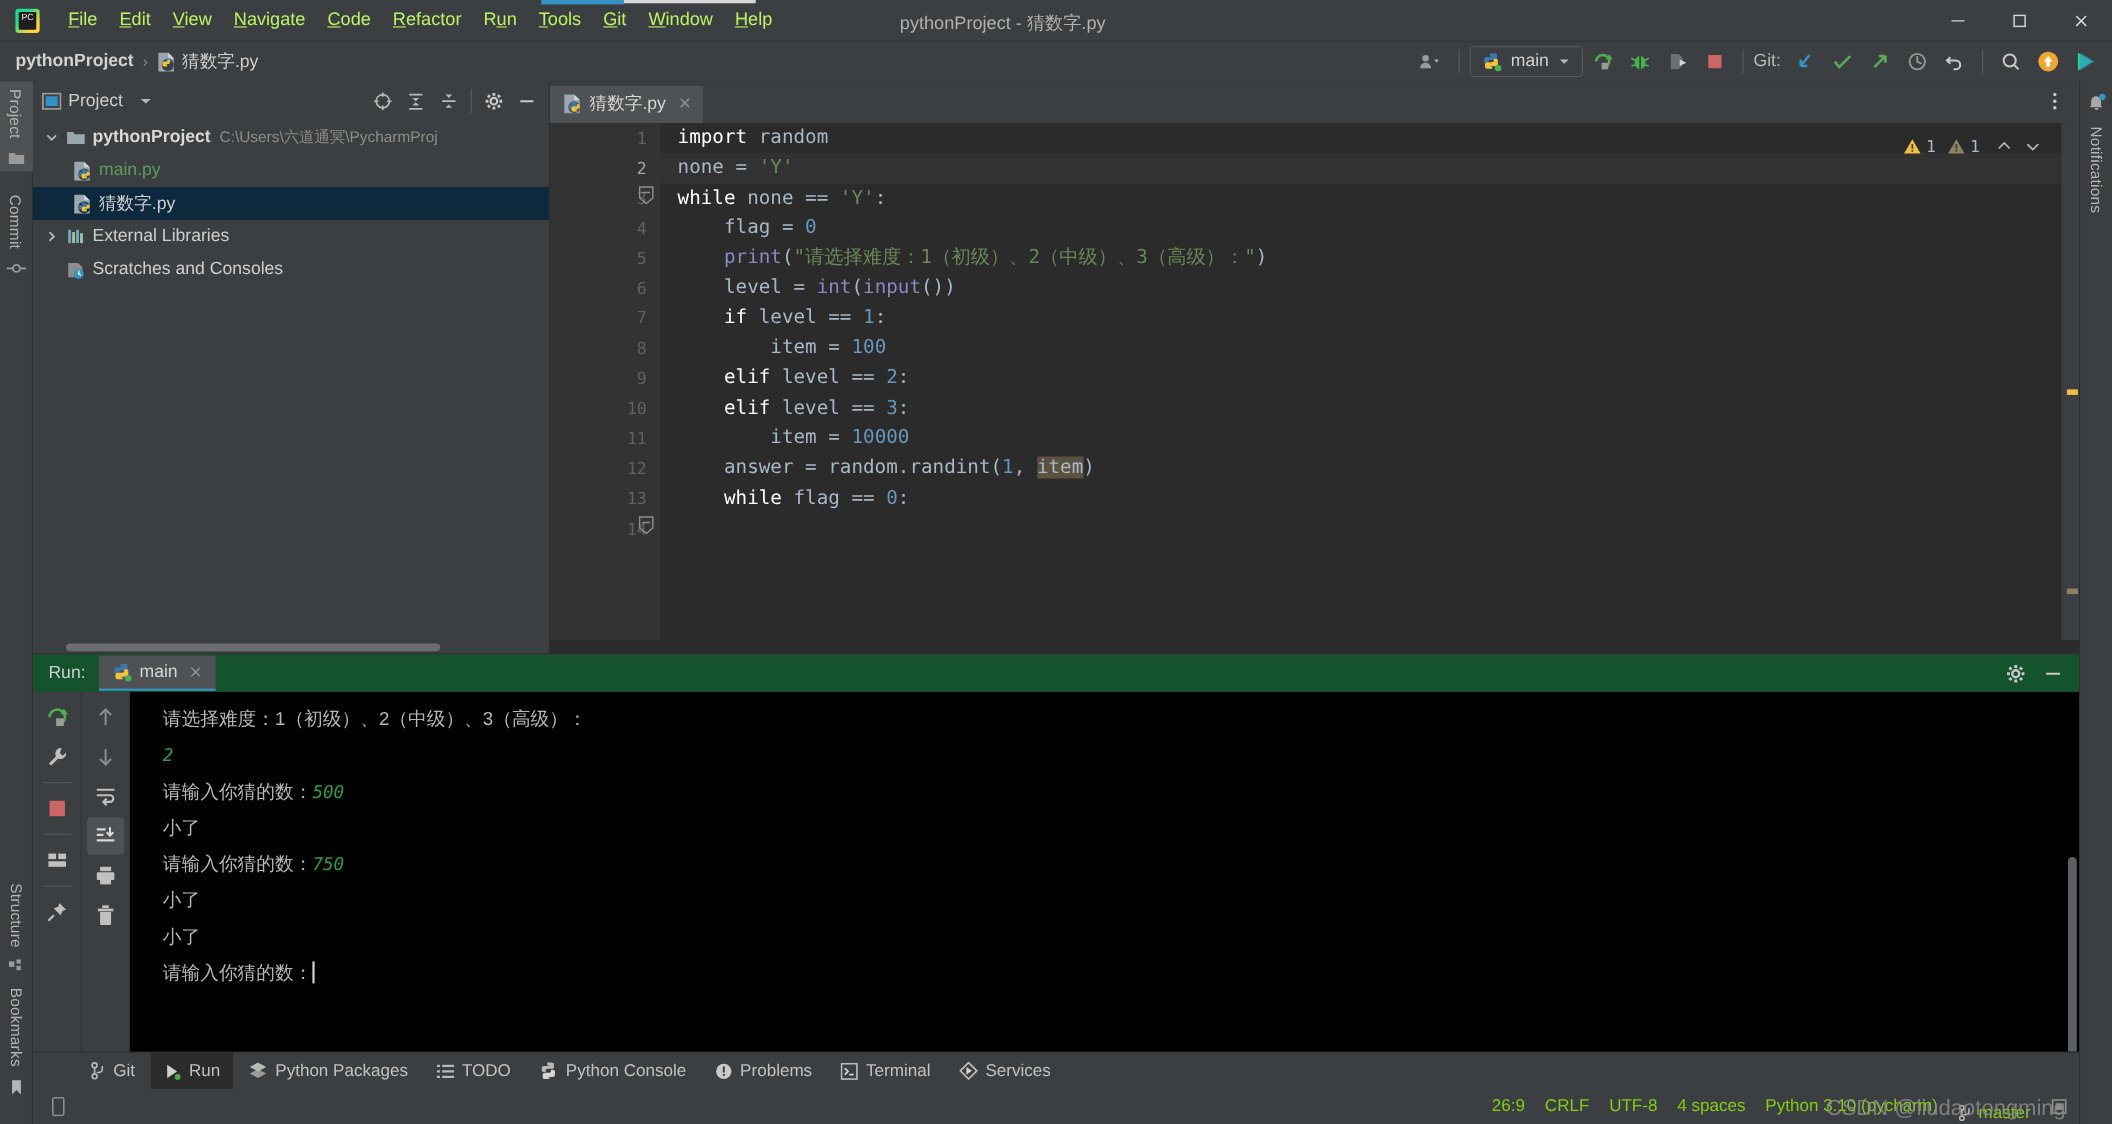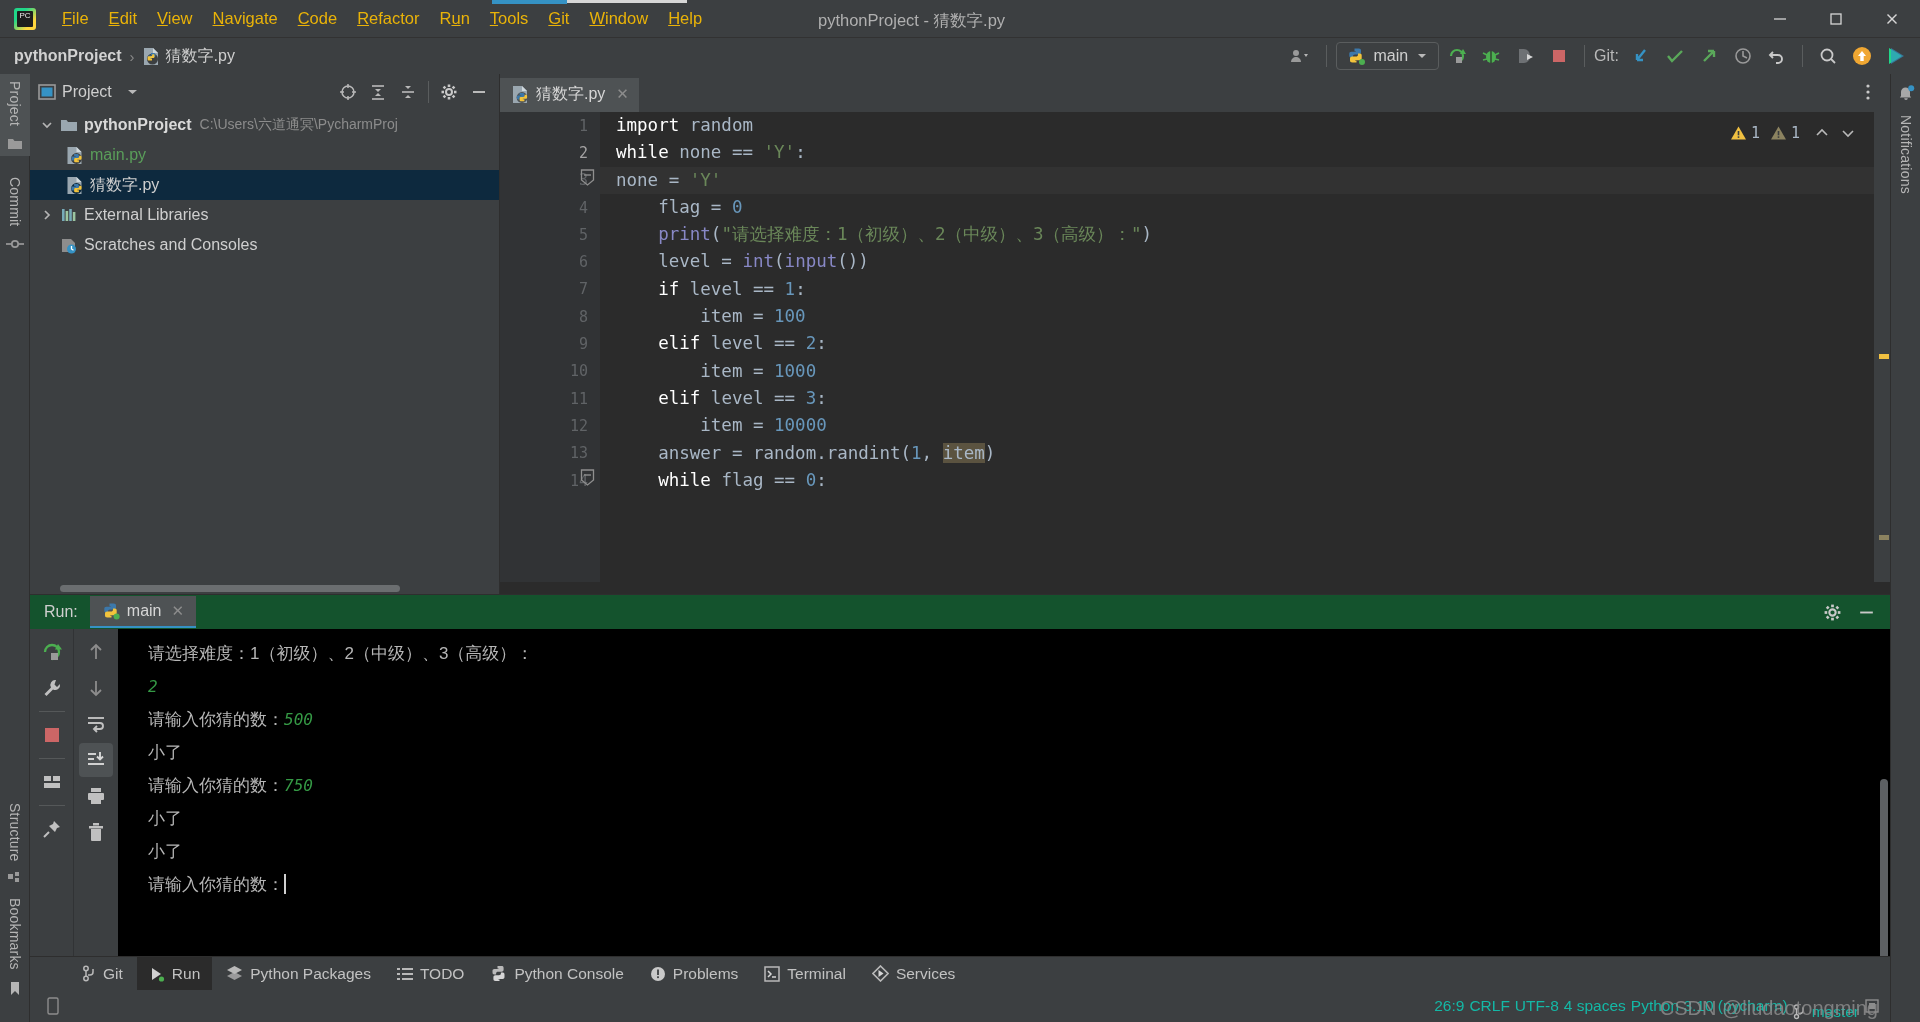--- a/index.html
+++ b/index.html
@@ -25,21 +25,21 @@
   .pc-logo::after {
     content:""; position:absolute; left:3px; top:3px; right:3px; bottom:3px;
     background:#1d1d1d; border-radius:1px;
   }
   .pc-logo::before {
     content:"PC"; position:absolute; z-index:2; left:0; right:0; top:3px;
     font-size:8px; text-align:center; color:#e8e8e8; font-family:"Liberation Sans",sans-serif;
   }
   .menubar { display: flex; align-items: center; gap: 0px; }
   .menu-item {
-    font-size: 16.5px; color: #eab308; padding: 3px 10px; cursor: default; white-space: nowrap;
+    font-size: 16.5px; color: #bef264; padding: 3px 10px; cursor: default; white-space: nowrap;
   }
   .menu-item .mn { text-decoration: underline; }
   .win-title-inner { position: absolute; left: 818px; top: 10px; font-size: 16.5px; color: #b0b0b0; }
   .win-ctrls { position: absolute; right: 0; top: 0; height: 38px; display: flex; align-items: center; }
   .win-btn { width: 56px; height: 38px; display: flex; align-items: center; justify-content: center; }
   .win-btn svg { display:block; }
   .accent-line { position:absolute; top:0; left:492px; width:75px; height:4px; background:#3592c4; }
   .accent-line2 { position:absolute; top:0; left:567px; width:120px; height:3px; background:#d7d7d7; }
 
   
@@ -150,21 +150,21 @@
   .caret { display:inline-block; width:2px; height:20px; background:#d0d0d0; vertical-align:-4px; }
   .console-scroll { position:absolute; right:2px; top:150px; width:8px; height:250px; background:#5d6063; border-radius:4px;}
 
   
   .toolwin-bar { height:34px; flex:0 0 34px; background:#3c3f41; display:flex; align-items:center; padding-left:40px; gap:2px; border-top:1px solid #2e2e2e;}
   .tw {
     height:34px; display:flex; align-items:center; gap:7px; padding:0 12px; font-size:15.5px; color:#c2c2c2;
   }
   .tw.on { background:#2b2b2b; }
   .statusbar { height:32px; flex:0 0 32px; background:#3c3f41; display:flex; align-items:center; position:relative; padding-left:12px;}
-  .sb-right { position:absolute; right:10px; display:flex; align-items:center; gap:5px; font-size:15.5px; color:#14b8a6;}
+  .sb-right { position:absolute; right:10px; display:flex; align-items:center; gap:18px; font-size:15.5px; color:#84cc16;}
   .watermark { position:absolute; right:12px; bottom:2px; font-size:20px; color:#8b8b8b; opacity:.85; white-space:nowrap; pointer-events:none;}
 </style>
 </head>
 <body>
 
 <div class="app">
 
   <div class="titlebar">
     <div class="accent-line"></div>
     <div class="accent-line2"></div>
@@ -560,29 +560,28 @@
                   <svg width="15" height="17" viewBox="0 0 15 17">
                       <path d="M1.5 1 h12 v10 l-6 5 l-6 -5 z" fill="none" stroke="#8f8f8f" stroke-width="1.3"></path>
                       <line x1="4" y1="6" x2="11" y2="6" stroke="#8f8f8f" stroke-width="1.4"></line>
                     </svg>
                 </div>
               </div>
             </div>
 
             <div class="code">
               <div class="cline"><span class="kw">import</span><span class="pl"> random</span></div>
+              <div class="cline hl"><span class="pl">none = </span><span class="str">'Y'</span></div>
               <div class="cline"><span class="kw">while</span><span class="pl"> none == </span><span class="str">'Y'</span><span class="pl">:</span></div>
-              <div class="cline hl"><span class="pl">none = </span><span class="str">'Y'</span></div>
               <div class="cline"><span class="pl">    flag = </span><span class="num">0</span></div>
               <div class="cline"><span class="pl">    </span><span class="builtin">print</span><span class="pl">(</span><span class="str">"请选择难度：1（初级）、2（中级）、3（高级）："</span><span class="pl">)</span></div>
               <div class="cline"><span class="pl">    level = </span><span class="builtin">int</span><span class="pl">(</span><span class="builtin">input</span><span class="pl">())</span></div>
               <div class="cline"><span class="pl">    </span><span class="kw">if</span><span class="pl"> level == </span><span class="num">1</span><span class="pl">:</span></div>
               <div class="cline"><span class="pl">        item = </span><span class="num">100</span></div>
               <div class="cline"><span class="pl">    </span><span class="kw">elif</span><span class="pl"> level == </span><span class="num">2</span><span class="pl">:</span></div>
-              <div class="cline"><span class="pl">        item = </span><span class="num">1000</span></div>
               <div class="cline"><span class="pl">    </span><span class="kw">elif</span><span class="pl"> level == </span><span class="num">3</span><span class="pl">:</span></div>
               <div class="cline"><span class="pl">        item = </span><span class="num">10000</span></div>
               <div class="cline"><span class="pl">    answer = random.randint(</span><span class="num">1</span><span class="pl">, </span><span class="pl hlbox">item</span><span class="pl">)</span></div>
               <div class="cline"><span class="pl">    </span><span class="kw">while</span><span class="pl"> flag == </span><span class="num">0</span><span class="pl">:</span></div>
 
               <div style="position:absolute;right:18px;top:12px;" class="warn-badges">
                 <span style="display:flex;">
                   <svg width="17" height="16" viewBox="0 0 17 16">
                       <path d="M8.5 1.5 L16 14.5 H1 Z" fill="#f0c041"></path>
                       <rect x="7.7" y="6" width="1.6" height="4.3" fill="#3c3f41"></rect>

